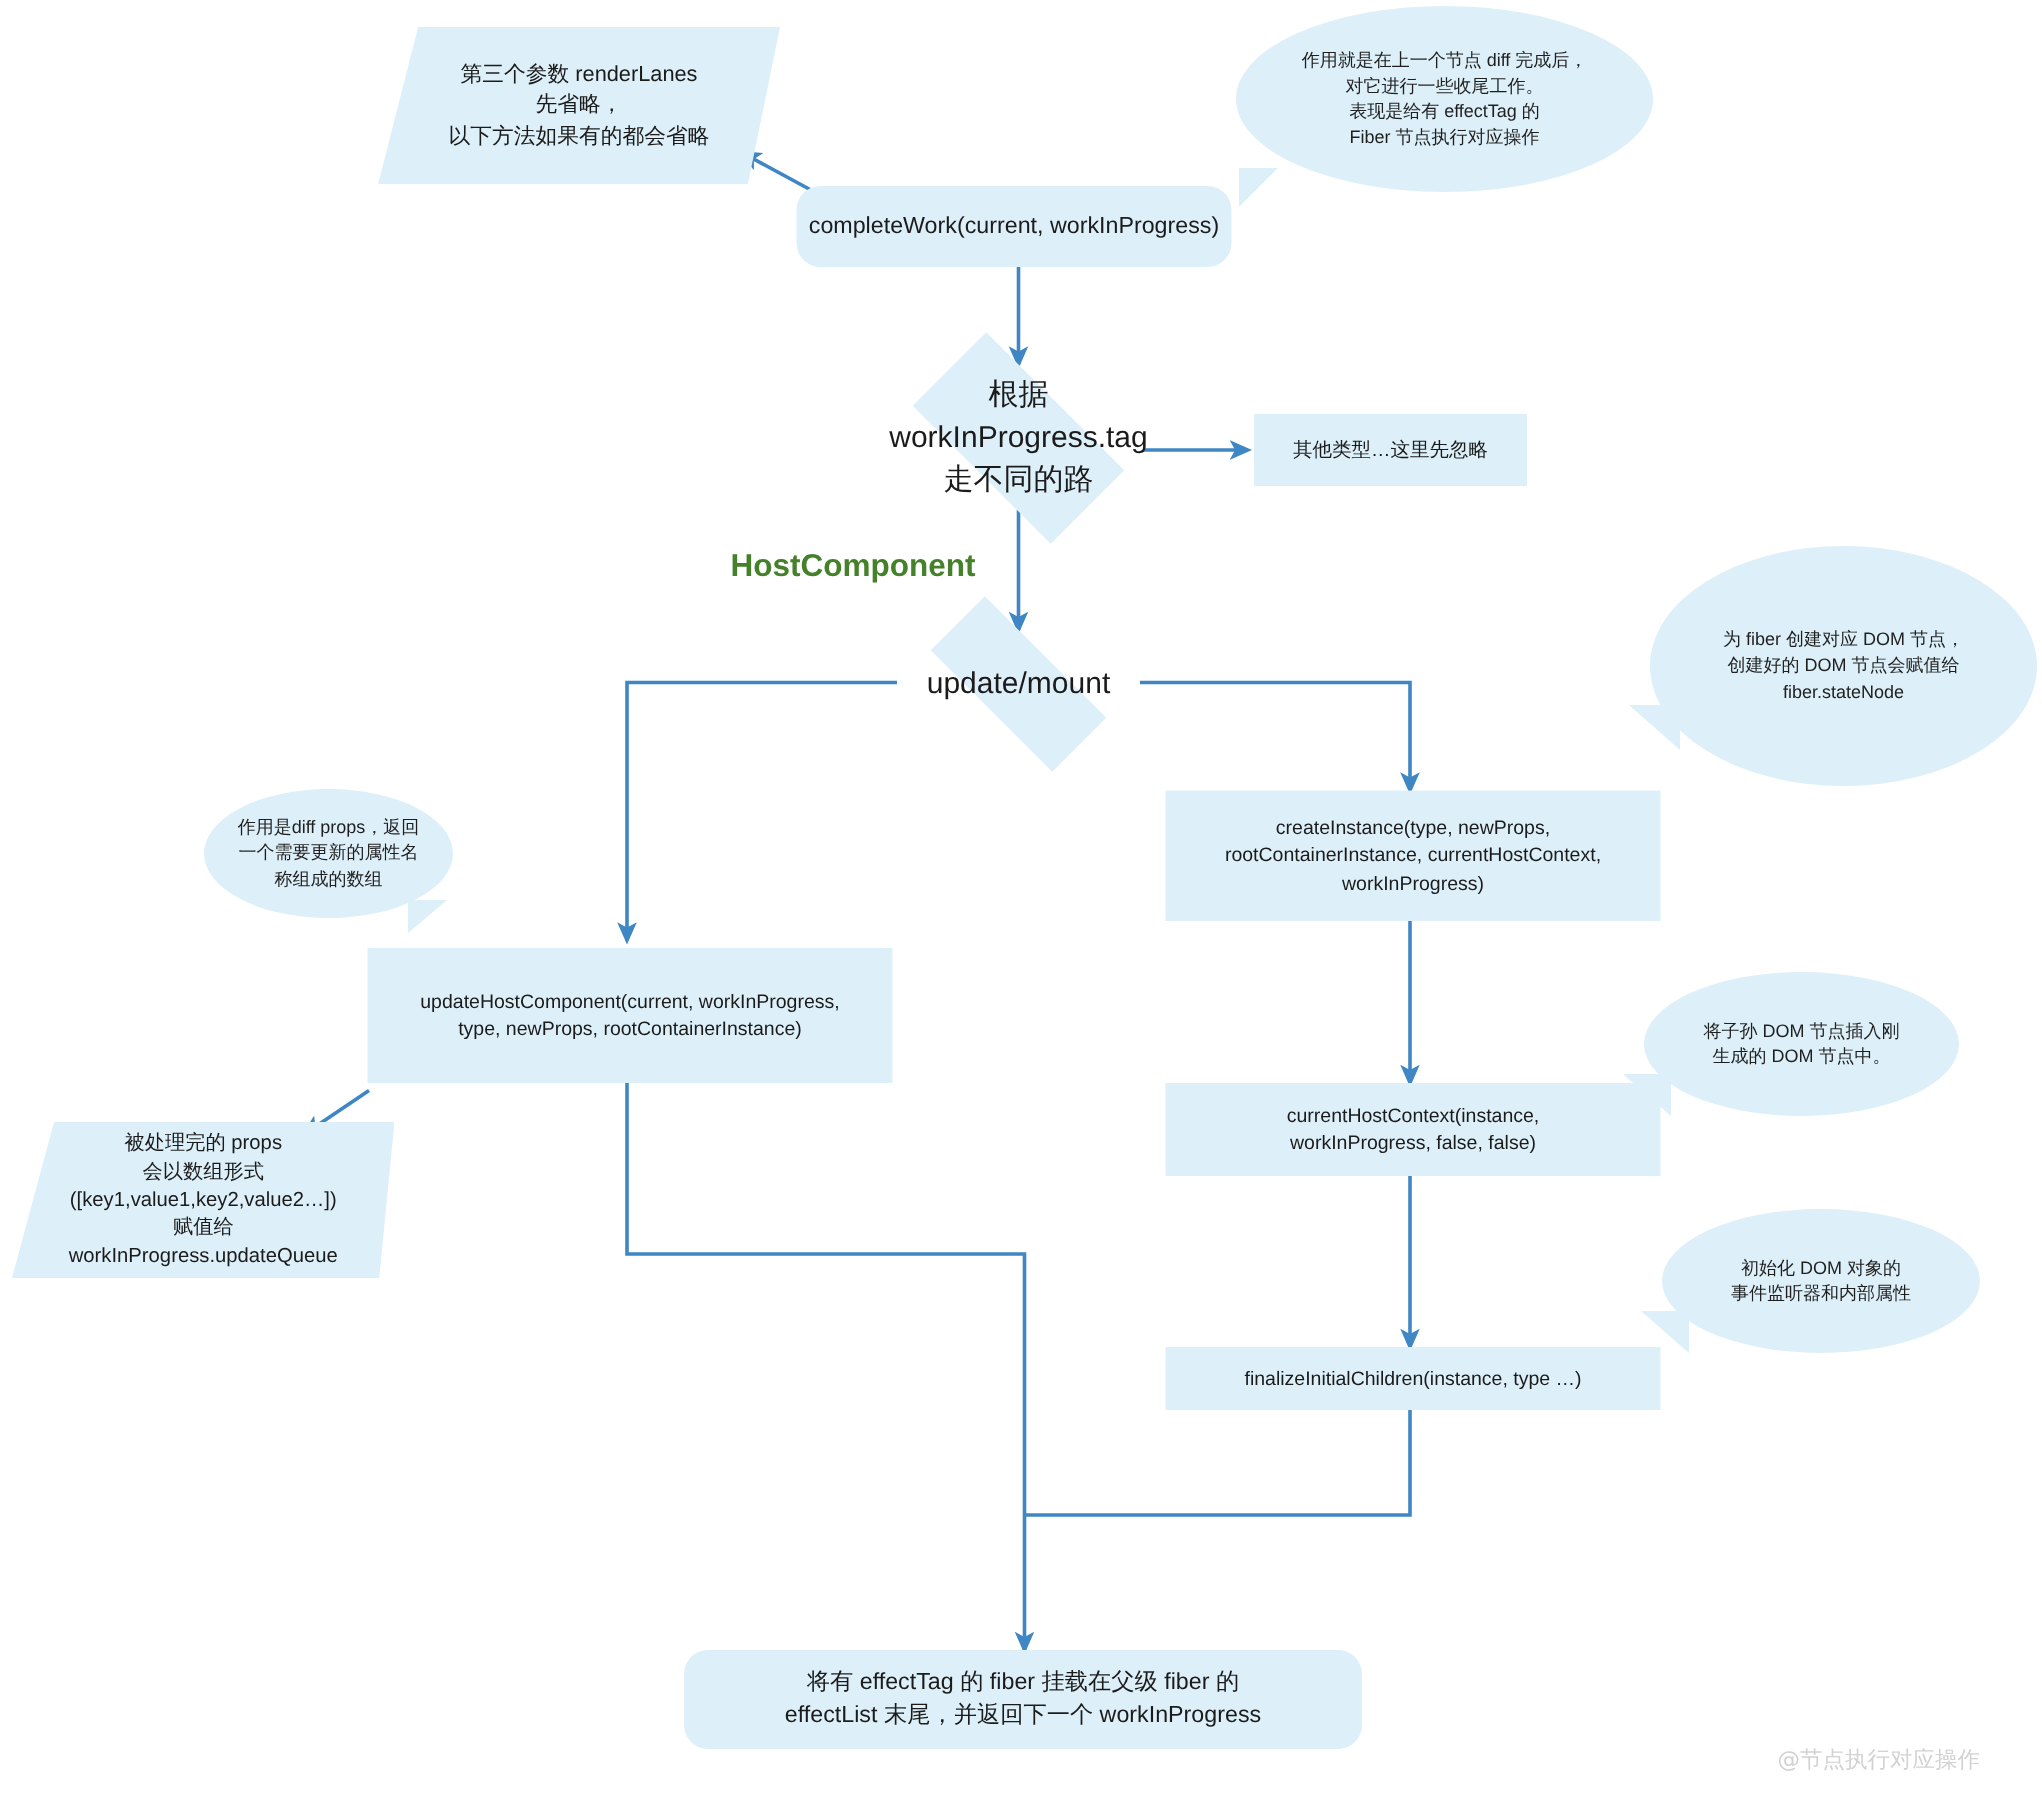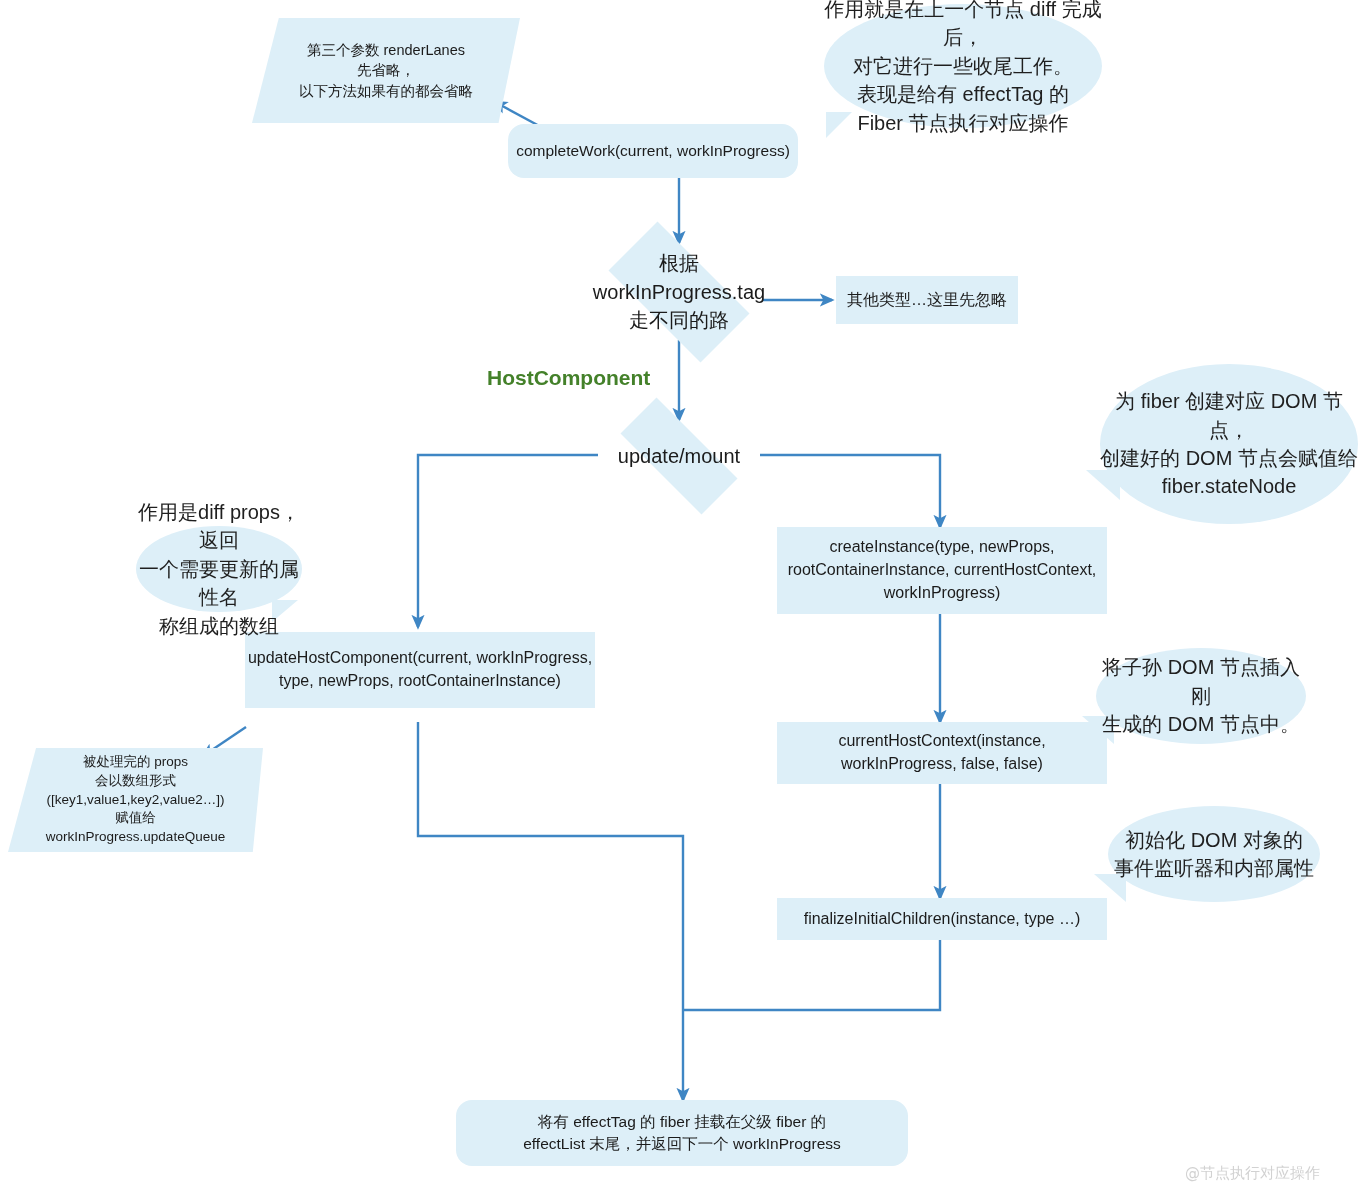--- a/index.html
+++ b/index.html
@@ -38,21 +38,21 @@
 
   
   .rounded {
     background: #ddeff8;
     border-radius: 16px;
     font-size: 15.5px;
   }
   
   .rect {
     background: #ddeff8;
-    font-size: 16px;
+    font-size: 13px;
   }
   
   .diamond {
     background: transparent;
     font-size: 20px;
   }
   .diamond .dshape {
     position: absolute;
     left: 0; top: 0;
     width: 100%;
@@ -64,21 +64,21 @@
   .diamond .dlabel {
     position: relative;
     z-index: 1;
     width: 104%;
   }
 
   
   .bubble {
     background: #ddeff8;
     border-radius: 50% / 50%;
-    font-size: 20px;
+    font-size: 12px;
     color: #1f1f1f;
   }
   .bubble-tail {
     position: absolute;
     width: 0; height: 0;
     z-index: 0;
   }
 
   
   .trap {
@@ -160,21 +160,21 @@
   </div>
 
   <div class="node bubble" style="left:824px; top:4px; width:278px; height:124px;">
     <span style="position:relative; z-index:1;">作用就是在上一个节点 diff 完成后，
 对它进行一些收尾工作。
 表现是给有 effectTag 的
 Fiber 节点执行对应操作</span>
   </div>
   <div class="bubble-tail" style="left:826px; top:112px; border-left:26px solid #ddeff8; border-bottom:26px solid transparent;"></div>
 
-  <div class="node rounded" style="left:508px; top:124px; width:290px; height:54px;">
+  <div class="node rounded" style="left:531px; top:124px; width:290px; height:54px;">
     <span>completeWork(current, workInProgress)</span>
   </div>
 
   <div class="node diamond" style="left:587px; top:243px; width:184px; height:98px;">
     <div class="dshape"></div>
     <div class="dlabel">根据
 workInProgress.tag
 走不同的路</div>
   </div>
 
@@ -202,21 +202,21 @@
 称组成的数组</span>
   </div>
   <div class="bubble-tail" style="left:272px; top:600px; border-left:26px solid #ddeff8; border-bottom:22px solid transparent;"></div>
 
   <div class="node rect" style="left:777px; top:527px; width:330px; height:87px;">
     <span>createInstance(type, newProps,
 rootContainerInstance, currentHostContext,
 workInProgress)</span>
   </div>
 
-  <div class="node rect" style="left:245px; top:632px; width:350px; height:76px;">
+  <div class="node rect" style="left:245px; top:632px; width:350px; height:90px;">
     <span>updateHostComponent(current, workInProgress,
 type, newProps, rootContainerInstance)</span>
   </div>
 
   <div class="node bubble" style="left:1096px; top:648px; width:210px; height:96px;">
     <span style="position:relative; z-index:1;">将子孙 DOM 节点插入刚
 生成的 DOM 节点中。</span>
   </div>
   <div class="bubble-tail" style="left:1082px; top:716px; border-right:32px solid #ddeff8; border-bottom:28px solid transparent;"></div>
 

